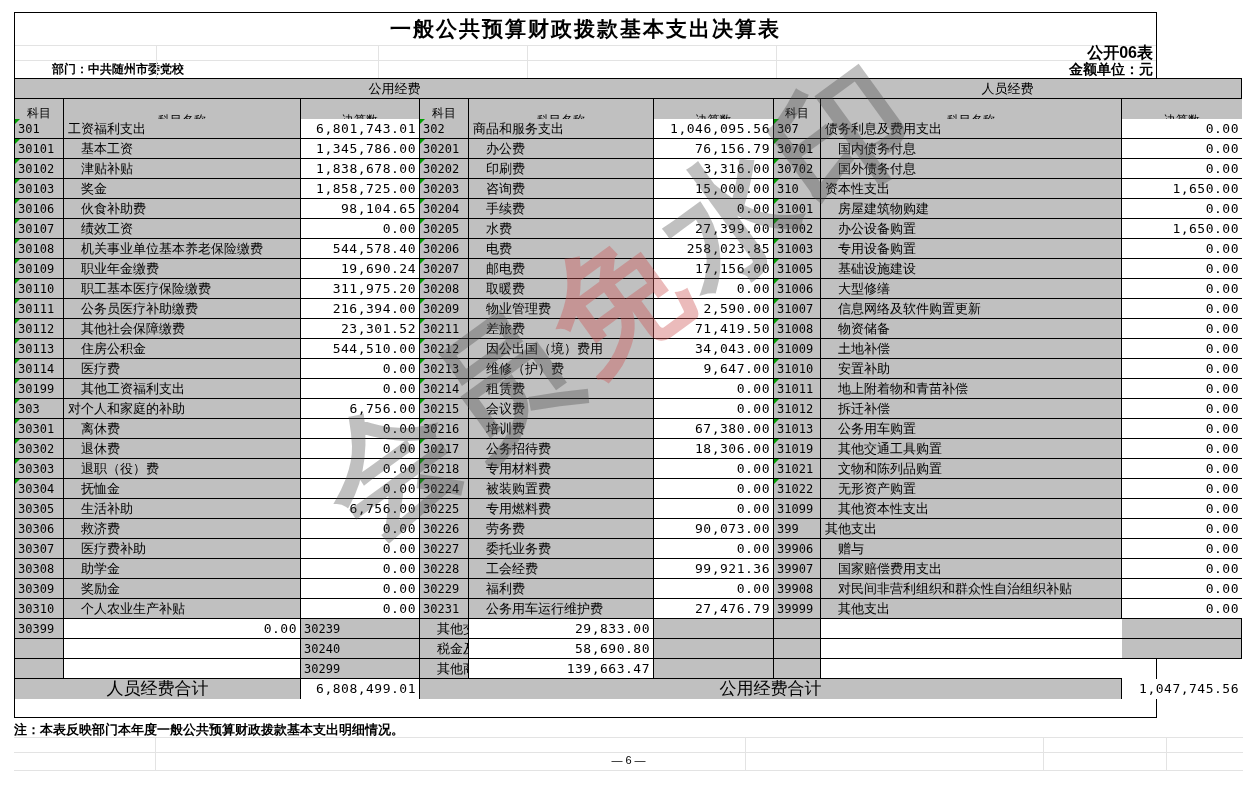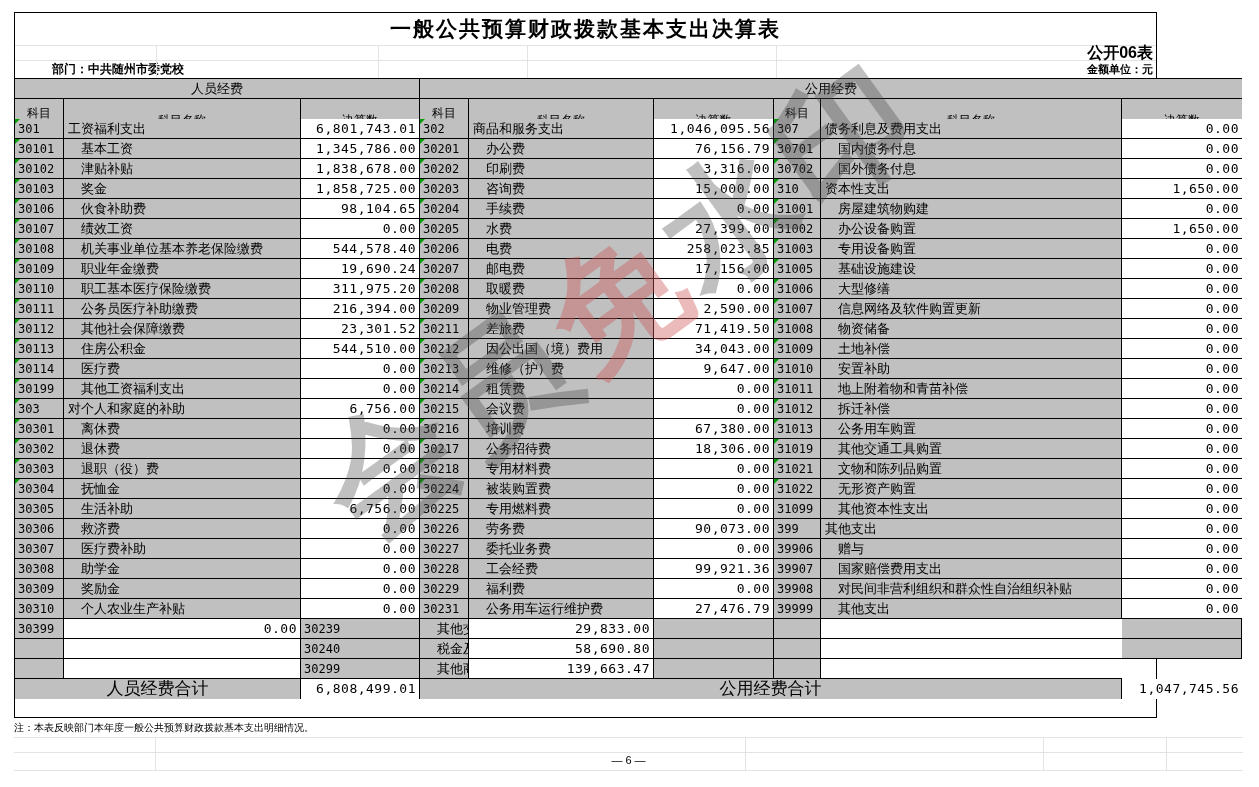--- a/index.html
+++ b/index.html
@@ -9,21 +9,21 @@
   
   .sheet{position:absolute;left:14px;top:12px;width:1143px;height:706px;border:1px solid #000;box-sizing:border-box;background:#fff;}
 
   .title-row{height:32px;display:flex;align-items:center;justify-content:center;
     font-family:"Liberation Serif",serif;font-weight:bold;font-size:21px;letter-spacing:2px;
     border-bottom:1px solid #e3e3e3;}
   .meta1{height:14px;display:flex;align-items:center;justify-content:flex-end;
     font-size:16px;font-weight:bold;padding-right:3px;border-bottom:1px solid #e3e3e3;position:relative;}
   .meta2{height:17px;display:flex;align-items:center;justify-content:space-between;
     font-size:12px;font-weight:bold;position:relative;}
-  .meta2 .unit{font-size:11px;padding-right:3px;}
+  .meta2 .unit{font-size:14px;padding-right:3px;}
   .meta2 .dept{padding-left:1px;margin-left:36px;}
 
   
   .vfaint{position:absolute;width:1px;background:#e3e3e3;top:0;bottom:0;}
 
   
   .grid{display:grid;grid-template-columns:49px 237px 119px 49px 185px 120px 47px 301px 120px;
     grid-auto-rows:20px;border-top:1px solid #000;width:1227px;}
   .c{box-sizing:border-box;border-right:1px solid #000;border-bottom:1px solid #000;
     display:flex;align-items:center;overflow:hidden;position:relative;line-height:18px;}
@@ -37,21 +37,21 @@
   .val{font-family:"DejaVu Sans Mono",monospace;font-size:13px;justify-content:flex-end;
     padding-right:3px;letter-spacing:0.5px;}
   .tlabel{justify-content:center;font-size:17px;}
   .span2{grid-column:span 2}.span3{grid-column:span 3}.span5{grid-column:span 5}.span6{grid-column:span 6}
   .no-r{border-right:none;}
   .no-b{border-bottom:none;}
   .m::before{content:'';position:absolute;left:0;top:0;width:0;height:0;
     border-top:5px solid #00a000;border-right:5px solid transparent;}
 
   
-  .note{position:absolute;left:14px;top:721px;font-size:10px;font-weight:normal;}
+  .note{position:absolute;left:14px;top:721px;font-size:13px;font-weight:bold;}
   .pagenum{position:absolute;left:14px;top:754px;width:1229px;text-align:center;font-size:11px;}
   .hline{position:absolute;height:1px;background:#e3e3e3;left:14px;width:1229px;}
   .vline{position:absolute;width:1px;background:#e3e3e3;}
 
   
   .watermark{position:absolute;left:220px;top:20px;width:800px;height:560px;
     display:flex;align-items:center;justify-content:center;transform:rotate(-36deg);
     font-size:132px;font-weight:bold;pointer-events:none;z-index:5;letter-spacing:8px;
     font-family:"Liberation Serif",serif;}
   .wm-gray{color:rgba(70,70,70,0.34);}
@@ -77,22 +77,22 @@
       <span class="vfaint" style="left:141px"></span>
       <span class="vfaint" style="left:363px"></span>
       <span class="vfaint" style="left:512px"></span>
       <span class="vfaint" style="left:761px"></span>
       <span class="dept">部门：中共随州市委党校</span>
       <span class="unit">金额单位：元</span>
     </div>
 
     <div class="grid" id="grid">
 
+      <div class="c gray band span6 no-r">公用经费</div>
       <div class="c gray band span3">人员经费</div>
-      <div class="c gray band span6 no-r">公用经费</div>
 
       <div class="c gray hdr">科目
 编码</div>
       <div class="c gray hdr">科目名称</div>
       <div class="c gray hdr">决算数</div>
       <div class="c gray hdr">科目
 编码</div>
       <div class="c gray hdr">科目名称</div>
       <div class="c gray hdr">决算数</div>
       <div class="c gray hdr">科目

